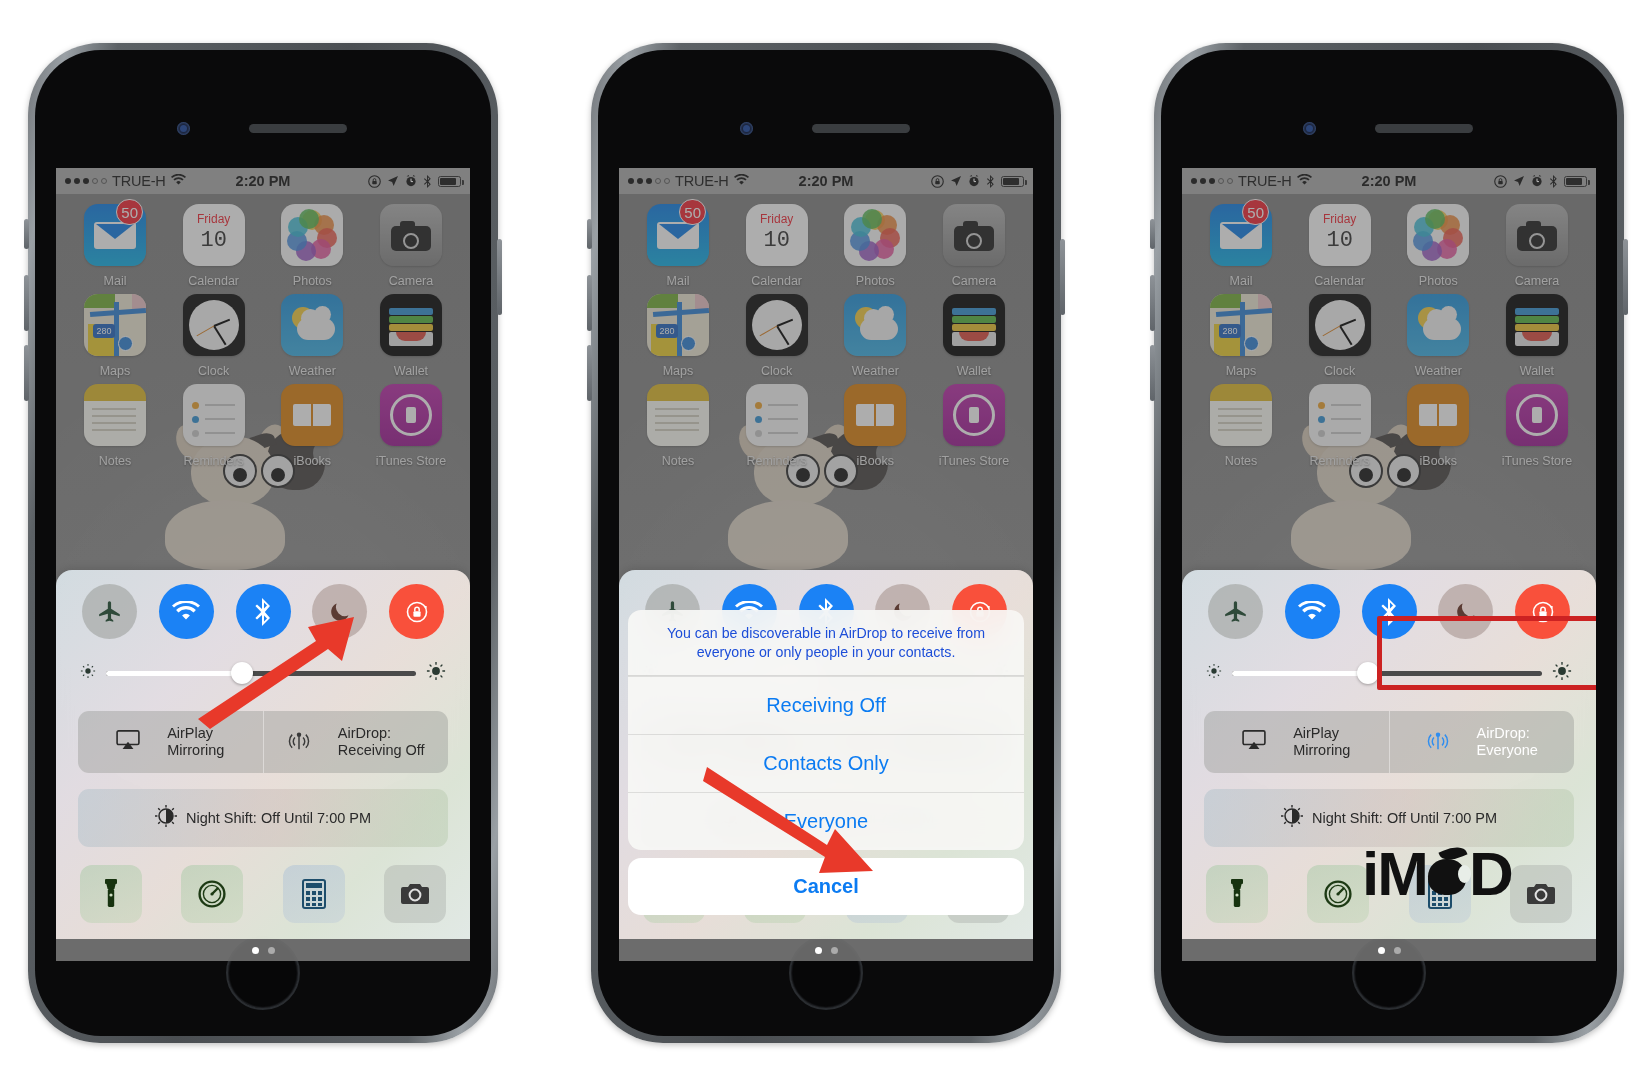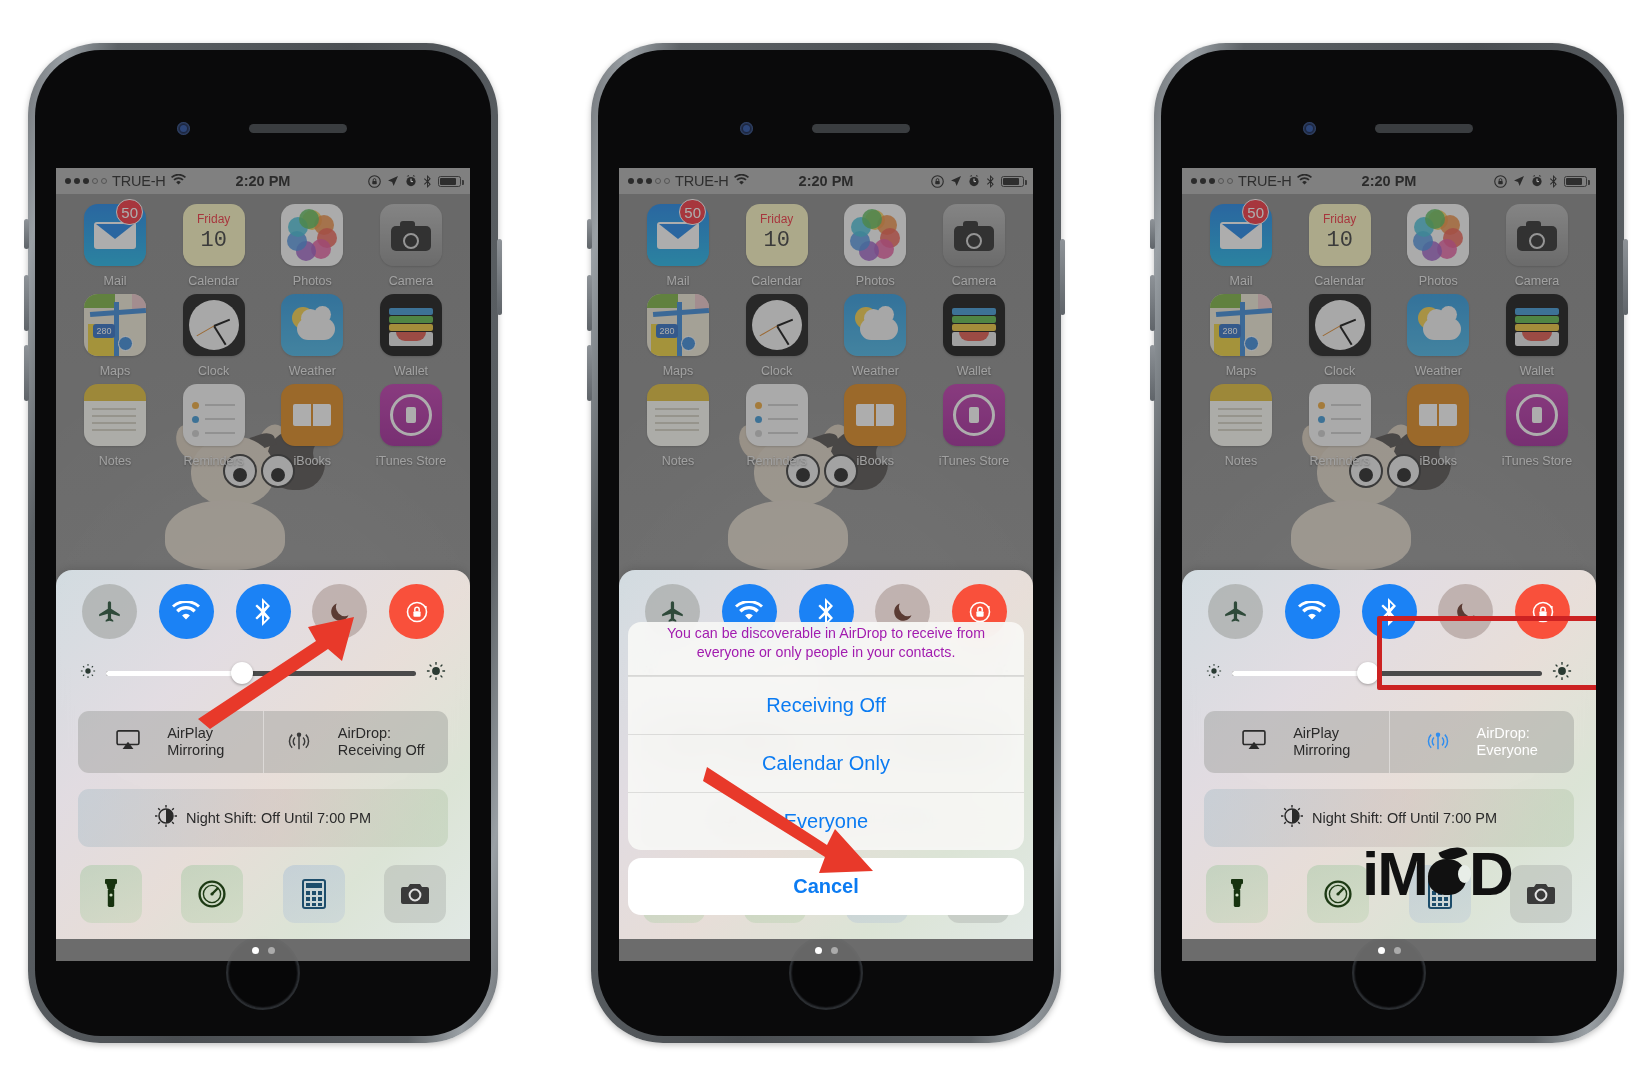--- a/index.html
+++ b/index.html
@@ -107,21 +107,21 @@
     position:absolute; top:-5px; right:3px; min-width:26px; height:26px; border-radius:13px;
     background:#f5333f; color:#fff; font-size:15px; line-height:26px; text-align:center;
     border:1.5px solid #fff; padding:0 4px; z-index:4;
   }
   .app-wrap { position:relative; width:62px; margin:0 auto 8px; }
 
   
   .ic-mail { background:linear-gradient(180deg,#1e86e8,#1fb6e8); }
   .ic-mail .env { position:absolute; left:10px; top:18px; width:42px; height:27px; background:#fff; border-radius:3px; }
   .ic-mail .env:after{ content:""; position:absolute; left:2px; top:2px; width:38px; height:16px; border-left:19px solid transparent; border-right:19px solid transparent; border-top:15px solid #1e86e8; box-sizing:border-box;}
-  .ic-cal { background:#fef9c3; display:flex; flex-direction:column; align-items:center; justify-content:center; }
+  .ic-cal { background:#ffffff; display:flex; flex-direction:column; align-items:center; justify-content:center;border-radius:16px; }
   .ic-cal .d1 { font-size:12px; color:#f5333f; margin-top:-2px; }
   .ic-cal .d2 { font-size:22px; color:#3b3b3b; line-height:30px; font-weight:300;font-family:Liberation Mono, monospace; }
   .ic-photos { background:#fbfbfb; }
   .ic-photos .pet { position:absolute; width:20px; height:20px; border-radius:50%; left:21px; top:21px; opacity:.85; }
   .ic-cam { background:linear-gradient(180deg,#b9b9b9,#8e8e8e); }
   .ic-cam .body { position:absolute; left:11px; top:22px; width:40px; height:25px; background:#2c2c2c; border-radius:5px; }
   .ic-cam .body:before { content:""; position:absolute; left:9px; top:-5px; width:15px; height:6px; background:#2c2c2c; border-radius:3px 3px 0 0;}
   .ic-cam .lens { position:absolute; left:23px; top:29px; width:16px; height:16px; border-radius:50%; border:2.5px solid #d6d6d6; }
   .ic-maps { background:#f0ead8; }
   .ic-maps .green { position:absolute; left:0; top:0; width:50%; height:22%; background:#7cb342; }
@@ -202,21 +202,21 @@
   .sc.green { background: linear-gradient(160deg, rgba(178,205,175,0.62), rgba(198,214,186,0.55)); }
   .sc.blue  { background: linear-gradient(160deg, rgba(180,198,214,0.60), rgba(196,208,216,0.52)); }
 
   .pagedots { position:absolute; left:0; right:0; bottom:0; height:22px; background:rgba(108,108,108,0.92); display:flex; align-items:center; justify-content:center; gap:9px; z-index:9; }
   .pagedots i { width:7px; height:7px; border-radius:50%; background:rgba(255,255,255,0.45); display:block;}
   .pagedots i.on { background:#fff; }
 
   
   .sheet { position:absolute; left:9px; right:9px; bottom:46px; z-index:12; }
   .sheet-group { border-radius:13px; overflow:hidden; background: rgba(247,248,245,0.93); backdrop-filter: blur(16px); }
-  .sheet-title { padding:2px 20px 13px; text-align:center; font-size:14.2px; line-height:19px; color:#a21caf; border-bottom:0.6px solid rgba(0,0,0,0.12); }
+  .sheet-title { padding:14px 20px 13px; text-align:center; font-size:14.2px; line-height:19px; color:#1d4ed8; border-bottom:0.6px solid rgba(0,0,0,0.12); }
   .sheet-item { padding:17px 10px; text-align:center; font-size:20px; color:#0b7bf2; border-top:0.6px solid rgba(0,0,0,0.10); }
   .sheet-item:first-child { border-top:none; }
   .sheet-cancel { margin-top:8px; border-radius:13px; background:#fff; padding:17px 10px; text-align:center; font-size:20px; font-weight:bold; color:#0b7bf2; }
 
   
   .arrow { position:absolute; z-index:30; pointer-events:none; }
   .redbox { position:absolute; z-index:20; border:5px solid #cc2222; border-radius:2px; pointer-events:none; }
 
   
   .watermark { position:absolute; z-index:25; display:flex; align-items:center; font-family:"Liberation Sans", sans-serif; }
@@ -940,21 +940,21 @@
                   <circle cx="15" cy="13" r="5.4" fill="none" stroke="#e0e0e0" stroke-width="2"></circle>
                 </svg>
               </div>
           </div>
         </div>
 
         <div class="sheet">
           <div class="sheet-group">
             <div class="sheet-title">You can be discoverable in AirDrop to receive from everyone or only people in your contacts.</div>
             <div class="sheet-item">Receiving Off</div>
-            <div class="sheet-item">Calendar Only</div>
+            <div class="sheet-item">Contacts Only</div>
             <div class="sheet-item">Everyone</div>
           </div>
           <div class="sheet-cancel">Cancel</div>
         </div>
 
         <div class="pagedots">
             <i class="on"></i>
             <i></i>
           </div>
       </div>

